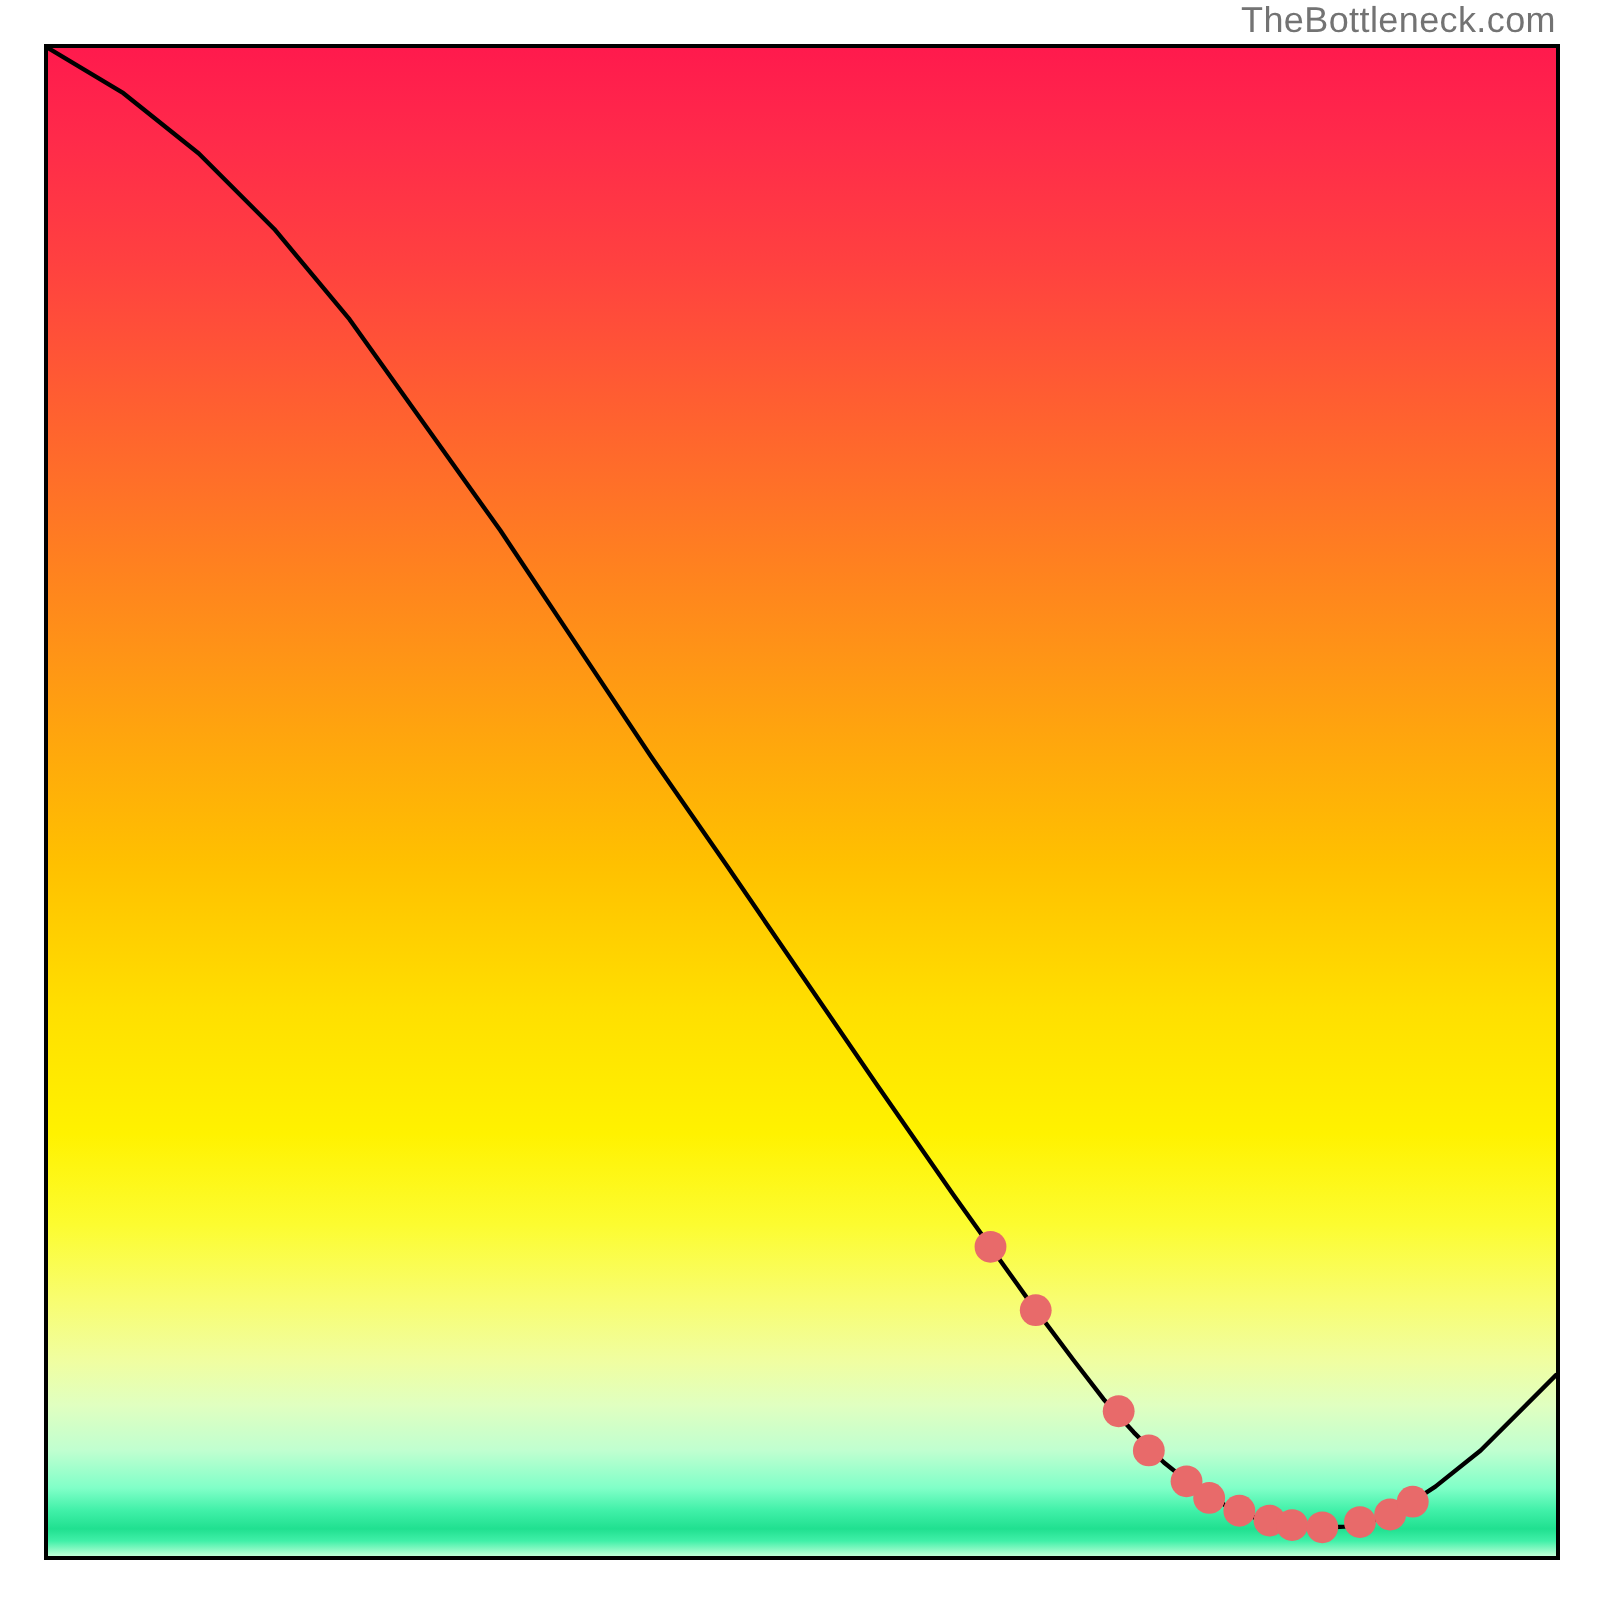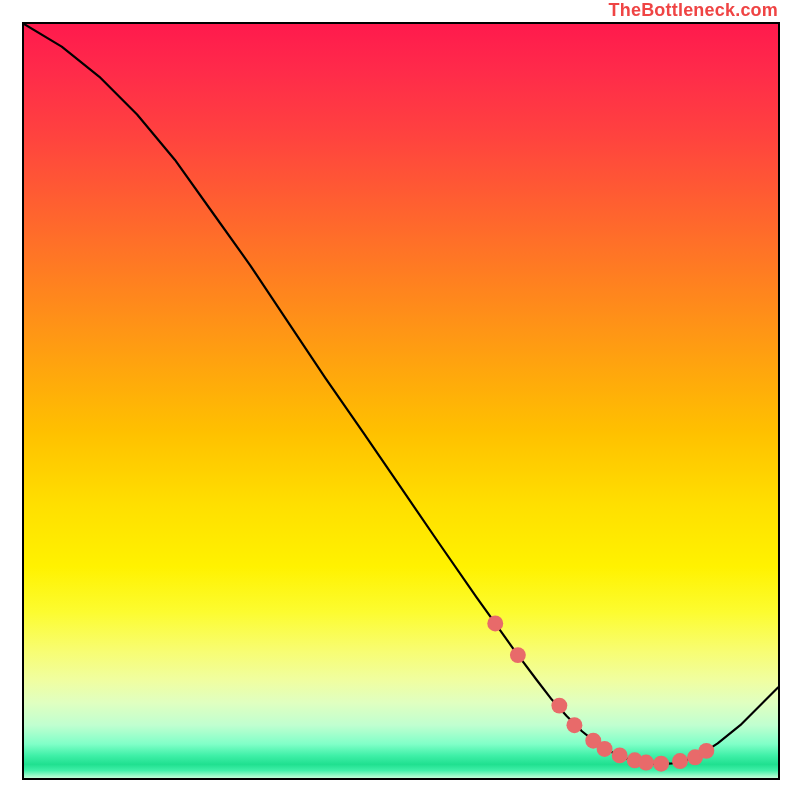--- a/index.html
+++ b/index.html
@@ -48,22 +48,22 @@
     inset: 0;
     width: 100%;
     height: 100%;
   }
   .watermark {
     position: absolute;
     top: 0px;
     right: 22px;
     font-family: Arial, Helvetica, sans-serif;
     font-size: 18px;
-    font-weight: bold;
-    color: #ef4444;
+    font-weight: normal;
+    color: #737373;
     letter-spacing: 0.2px;
   }
 </style>
 </head>
 <body>
 
 <div class="chart-container">
   <div class="watermark">TheBottleneck.com</div>
   <div class="plot-area">
     <div class="gradient-bg"></div>

